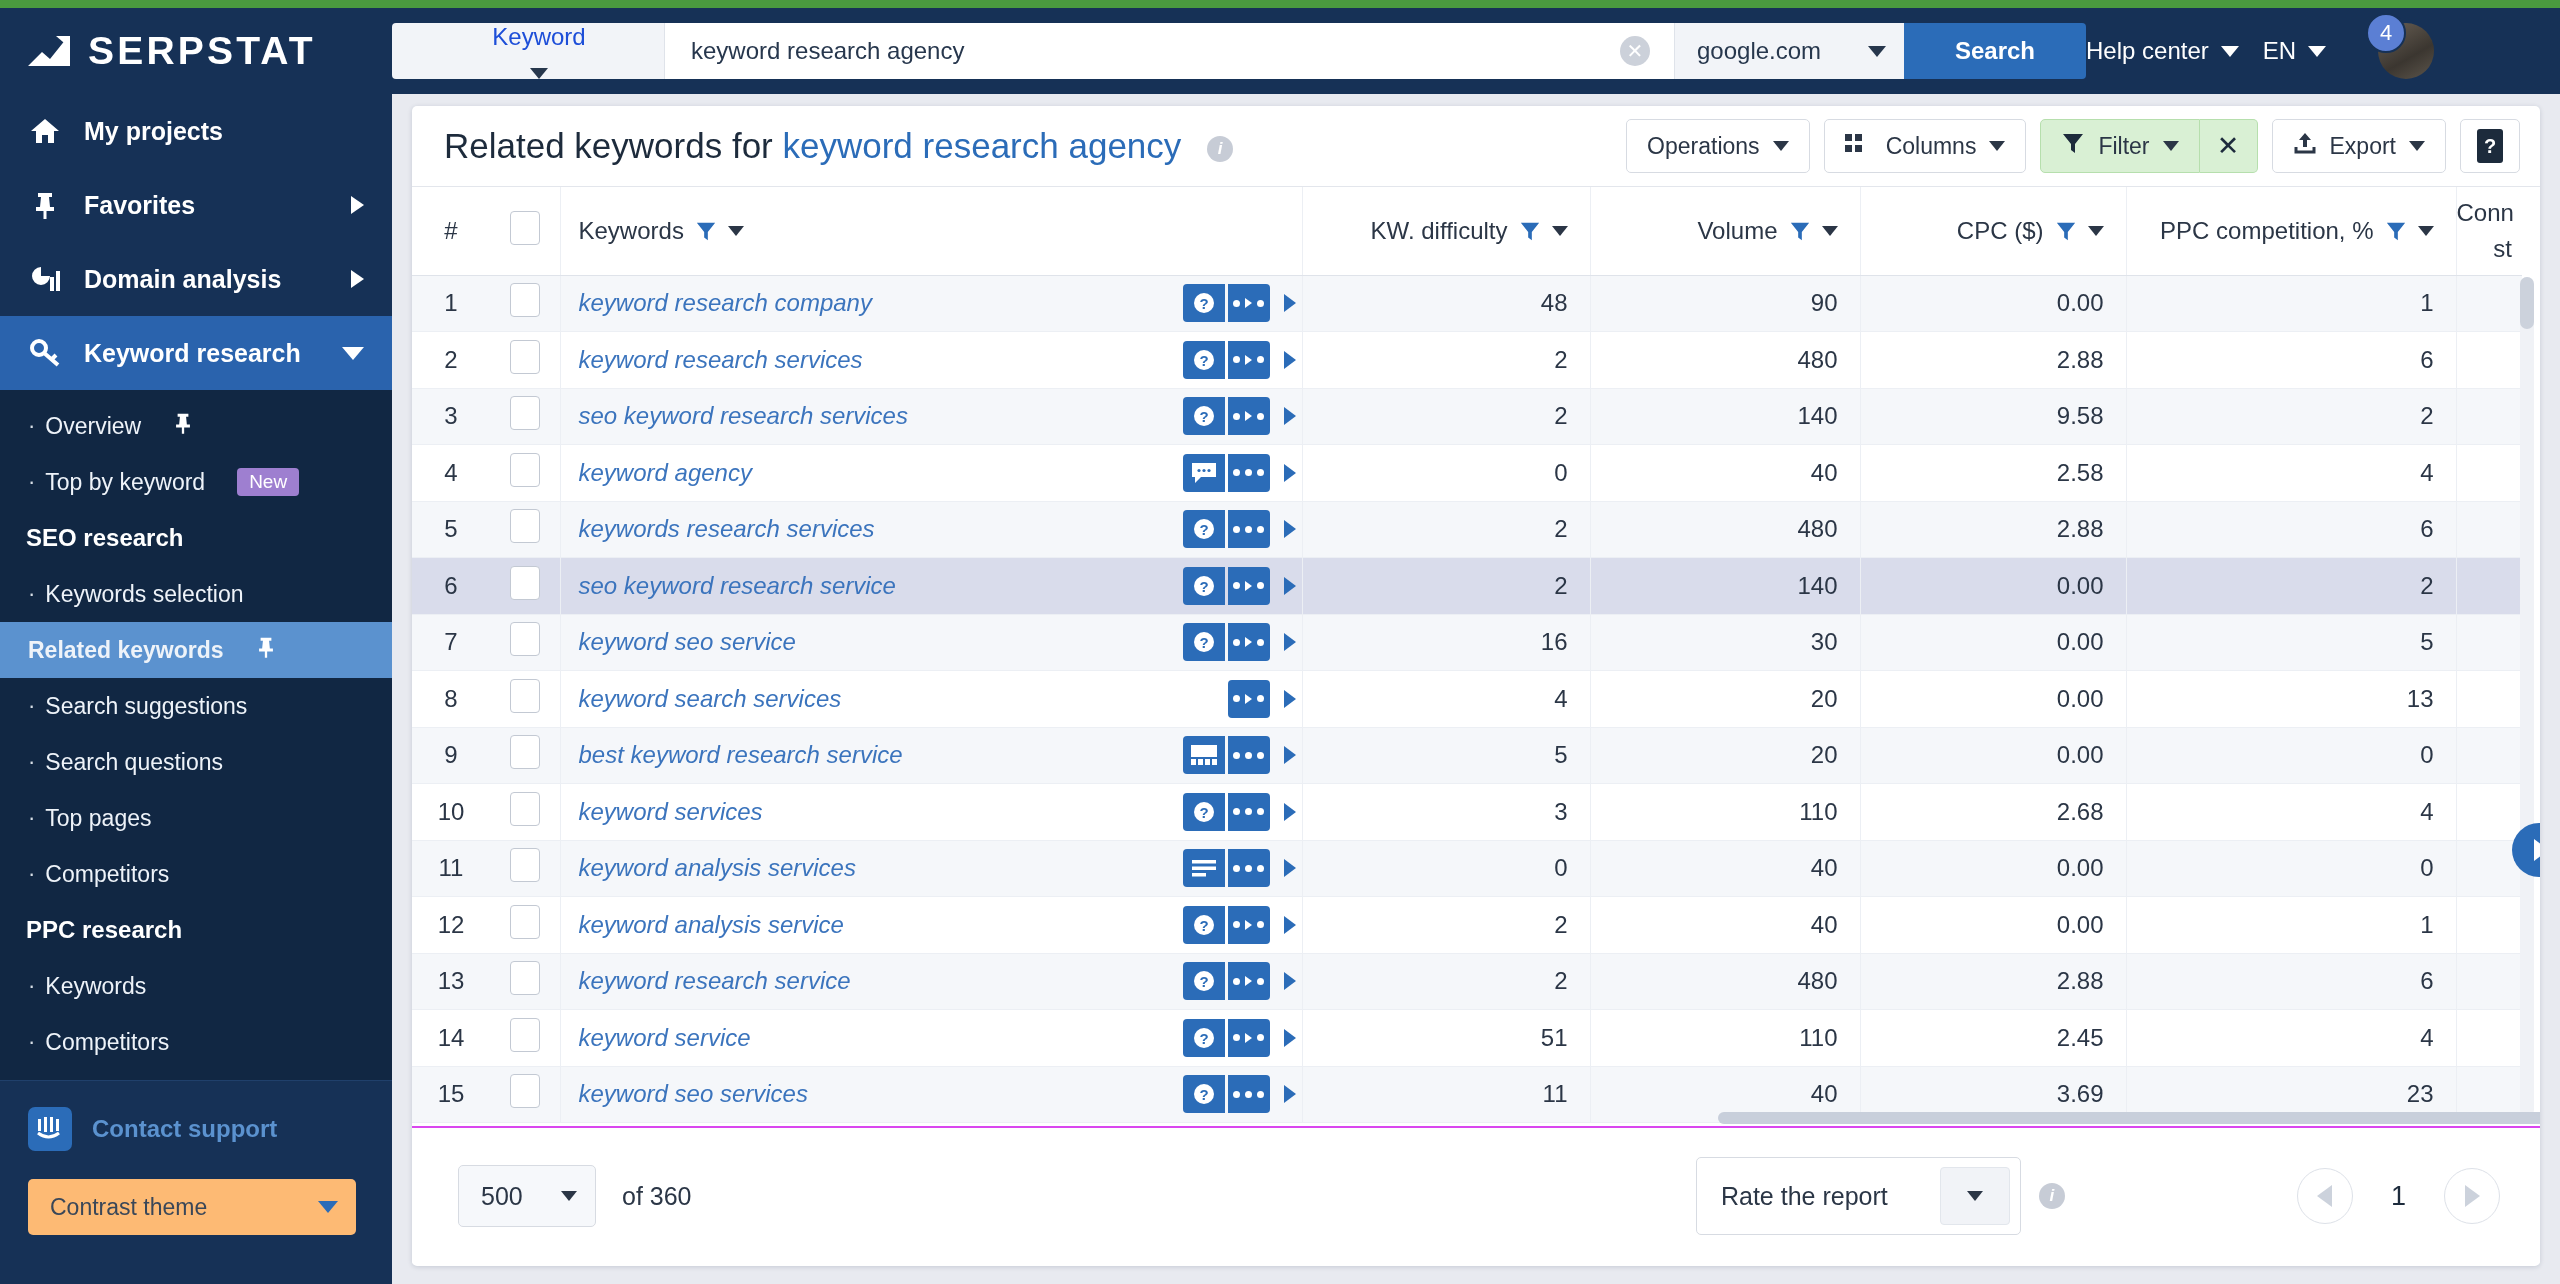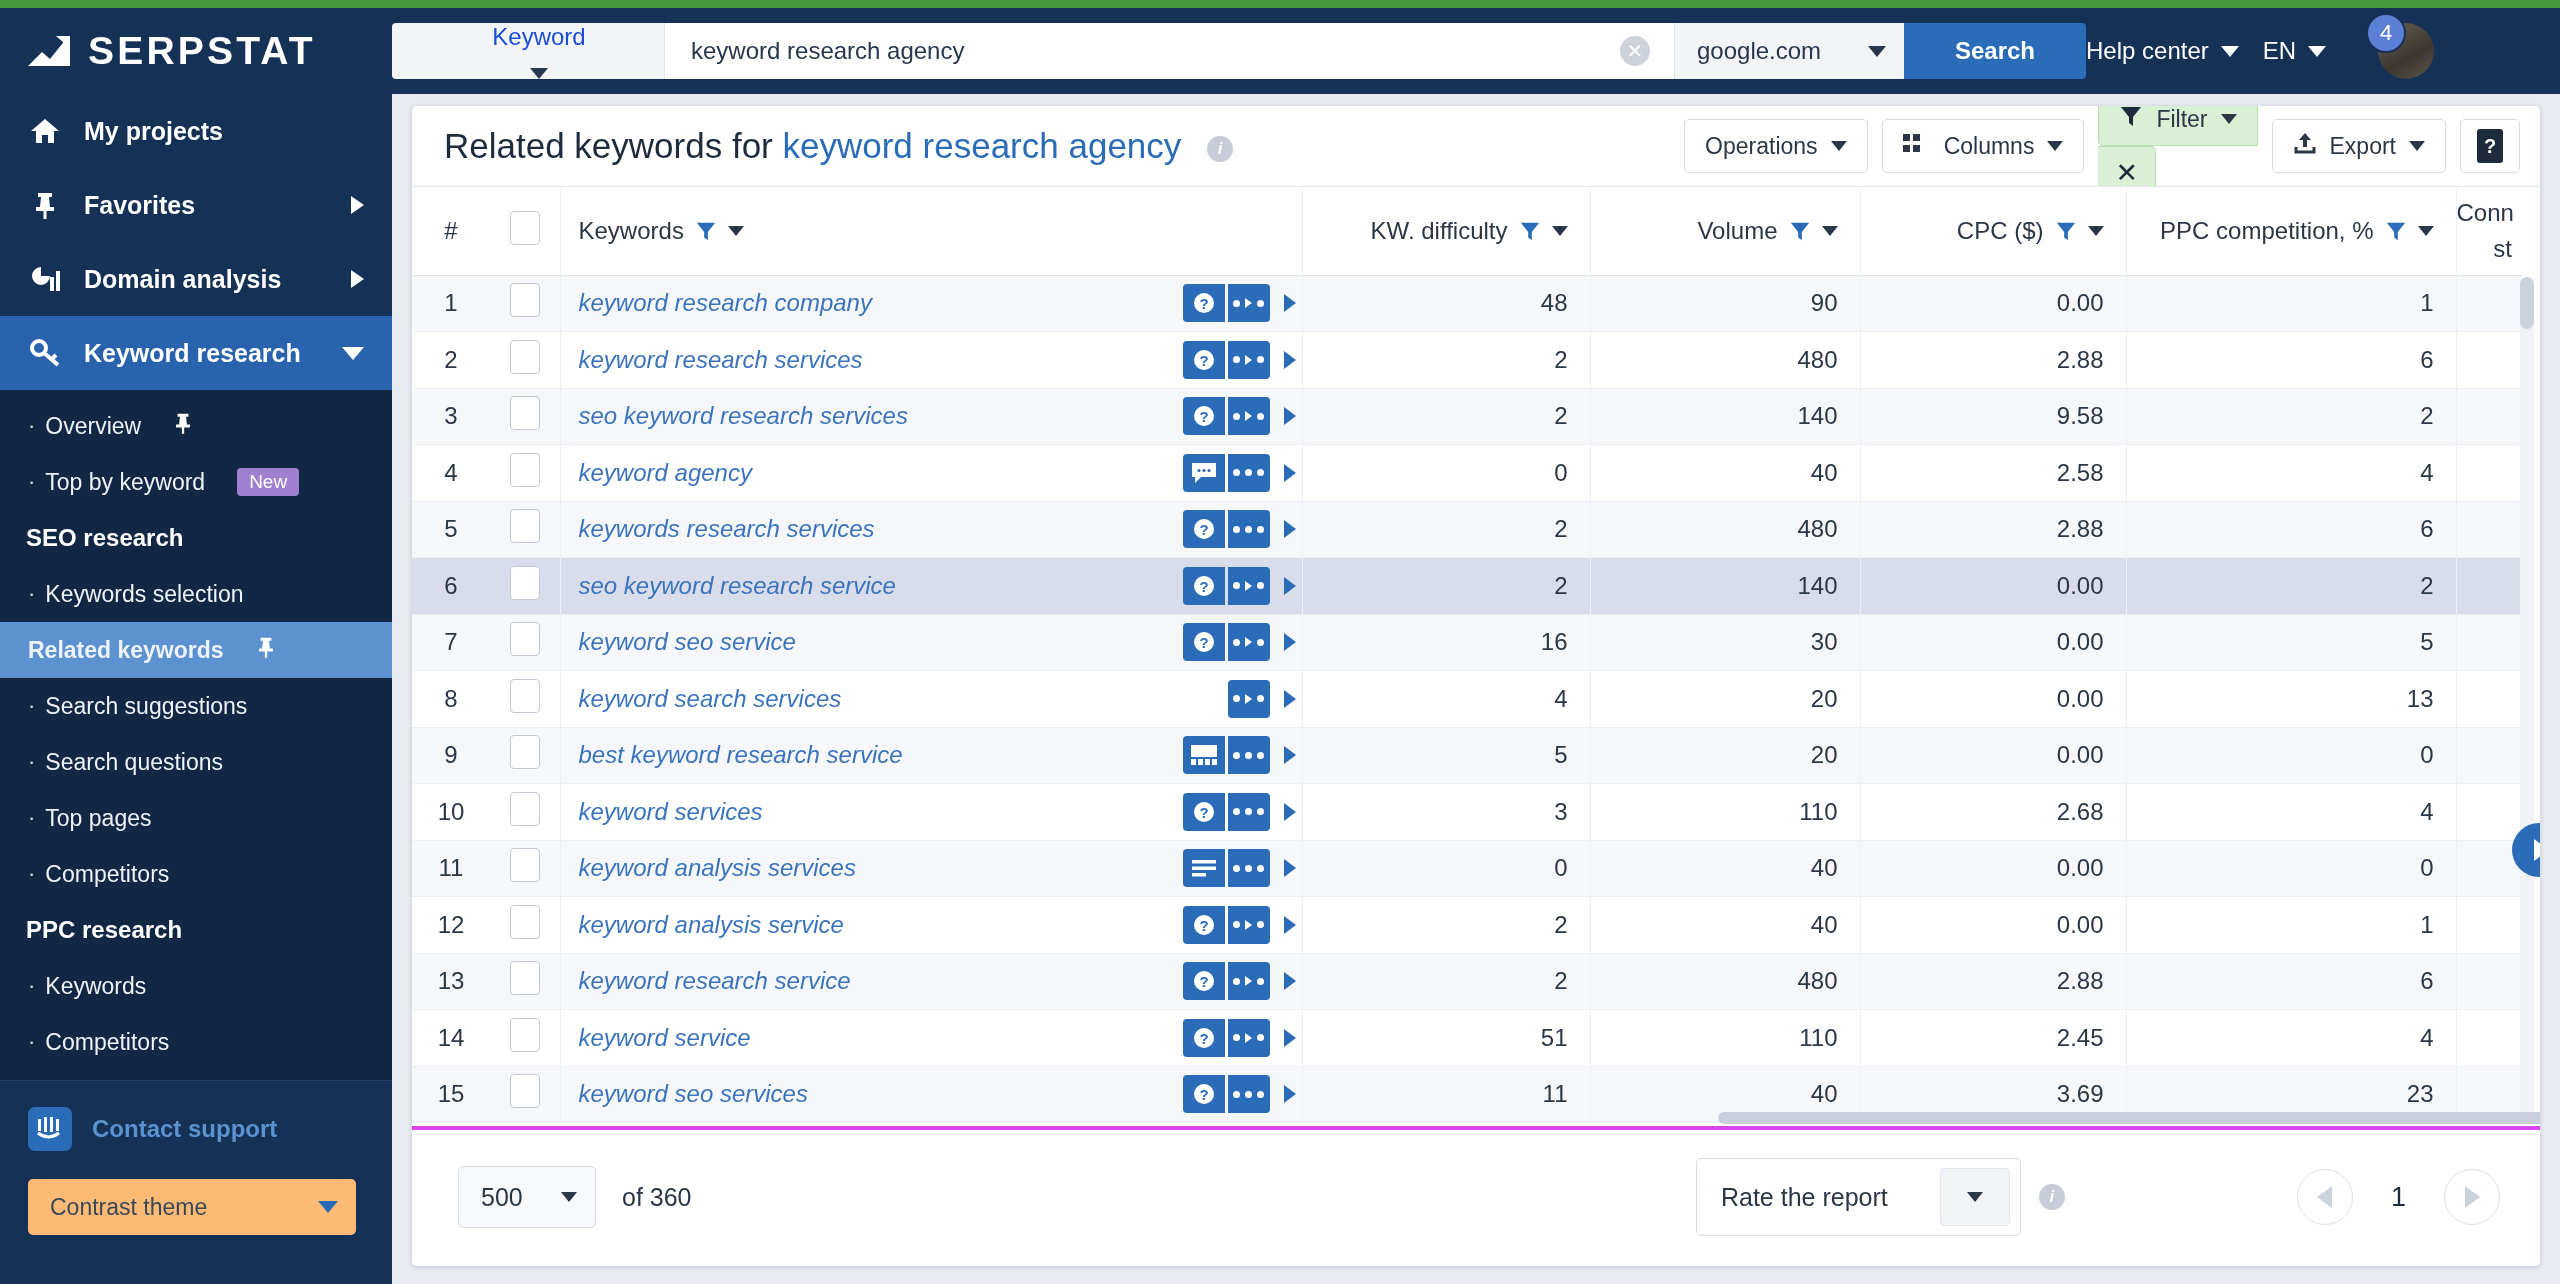--- a/index.html
+++ b/index.html
@@ -187,21 +187,21 @@
   .vthumb { position:absolute; top:0; left:0; width:14px; height:52px; background:#ccd2dc; border-radius:7px; }
   .hscroll { position:absolute; bottom:2px; left:1306px; width:1090px; height:12px; background:#f0f2f6; border-radius:6px; }
   .hthumb { position:absolute; top:0; left:0; width:1090px; height:12px; background:#c8cfdb; border-radius:6px; }
   .next-circle {
     position:absolute; top:636px; right:-26px; width:54px;height:54px;border-radius:50%;
     background:#2b6cb8; display:flex;align-items:center;justify-content:center; z-index:5;
   }
   .nc-arrow { width:0;height:0;border-top:11px solid transparent;border-bottom:11px solid transparent;border-left:15px solid #fff; margin-left:5px; }
 
   
-  .footer { height:138px; display:flex; align-items:center; padding:0 40px 0 46px; background:#fff; border-top:4px solid #d946ef;}
+  .footer { height:138px; display:flex; align-items:center; padding:0 40px 0 46px; background:#fff; border-top:2px solid #d946ef;}
   .perpage {
     width:138px;height:62px;border:1px solid #d7dbe2;border-radius:5px;background:#f6f8fb;
     display:flex;align-items:center;justify-content:space-between;padding:0 18px 0 22px;font-size:25px;color:#2b3646;
   }
   .of-text { margin-left:26px; font-size:25px; color:#2b3646; }
   .rate-wrap { margin-left:auto; display:flex; align-items:center; gap:14px; }
   .rate-box {
     width:325px;height:78px;border:1px solid #d7dbe2;border-radius:5px;background:#fff;
     display:flex;align-items:center;padding-left:24px;font-size:25px;color:#2b3646;gap:9px;
   }
@@ -406,21 +406,21 @@
           <svg width="28" height="22" viewBox="0 0 28 22">
             <rect x="0" y="2" width="7" height="7" fill="#2b3646"></rect>
               <rect x="10" y="2" width="7" height="7" fill="#2b3646"></rect>
             <rect x="0" y="13" width="7" height="7" fill="#2b3646"></rect>
               <rect x="10" y="13" width="7" height="7" fill="#2b3646"></rect>
           </svg>
         </span>
         <span>Columns</span>
         <span class="caret-dk"></span>
       </div>
-      <div style="display:flex;flex-direction:column;">
+      <div style="display:flex;">
         <div class="tb-btn filter">
           <span>
             <svg width="24" height="24" viewBox="0 0 24 24">
                 <path d="M2 3 H22 L14 13 V22 L10 19 V13 Z" fill="#1d2b3c"></path>
               </svg>
           </span>
           <span>Filter</span>
           <span class="caret-dk"></span>
         </div>
         <div class="tb-x">✕</div>

